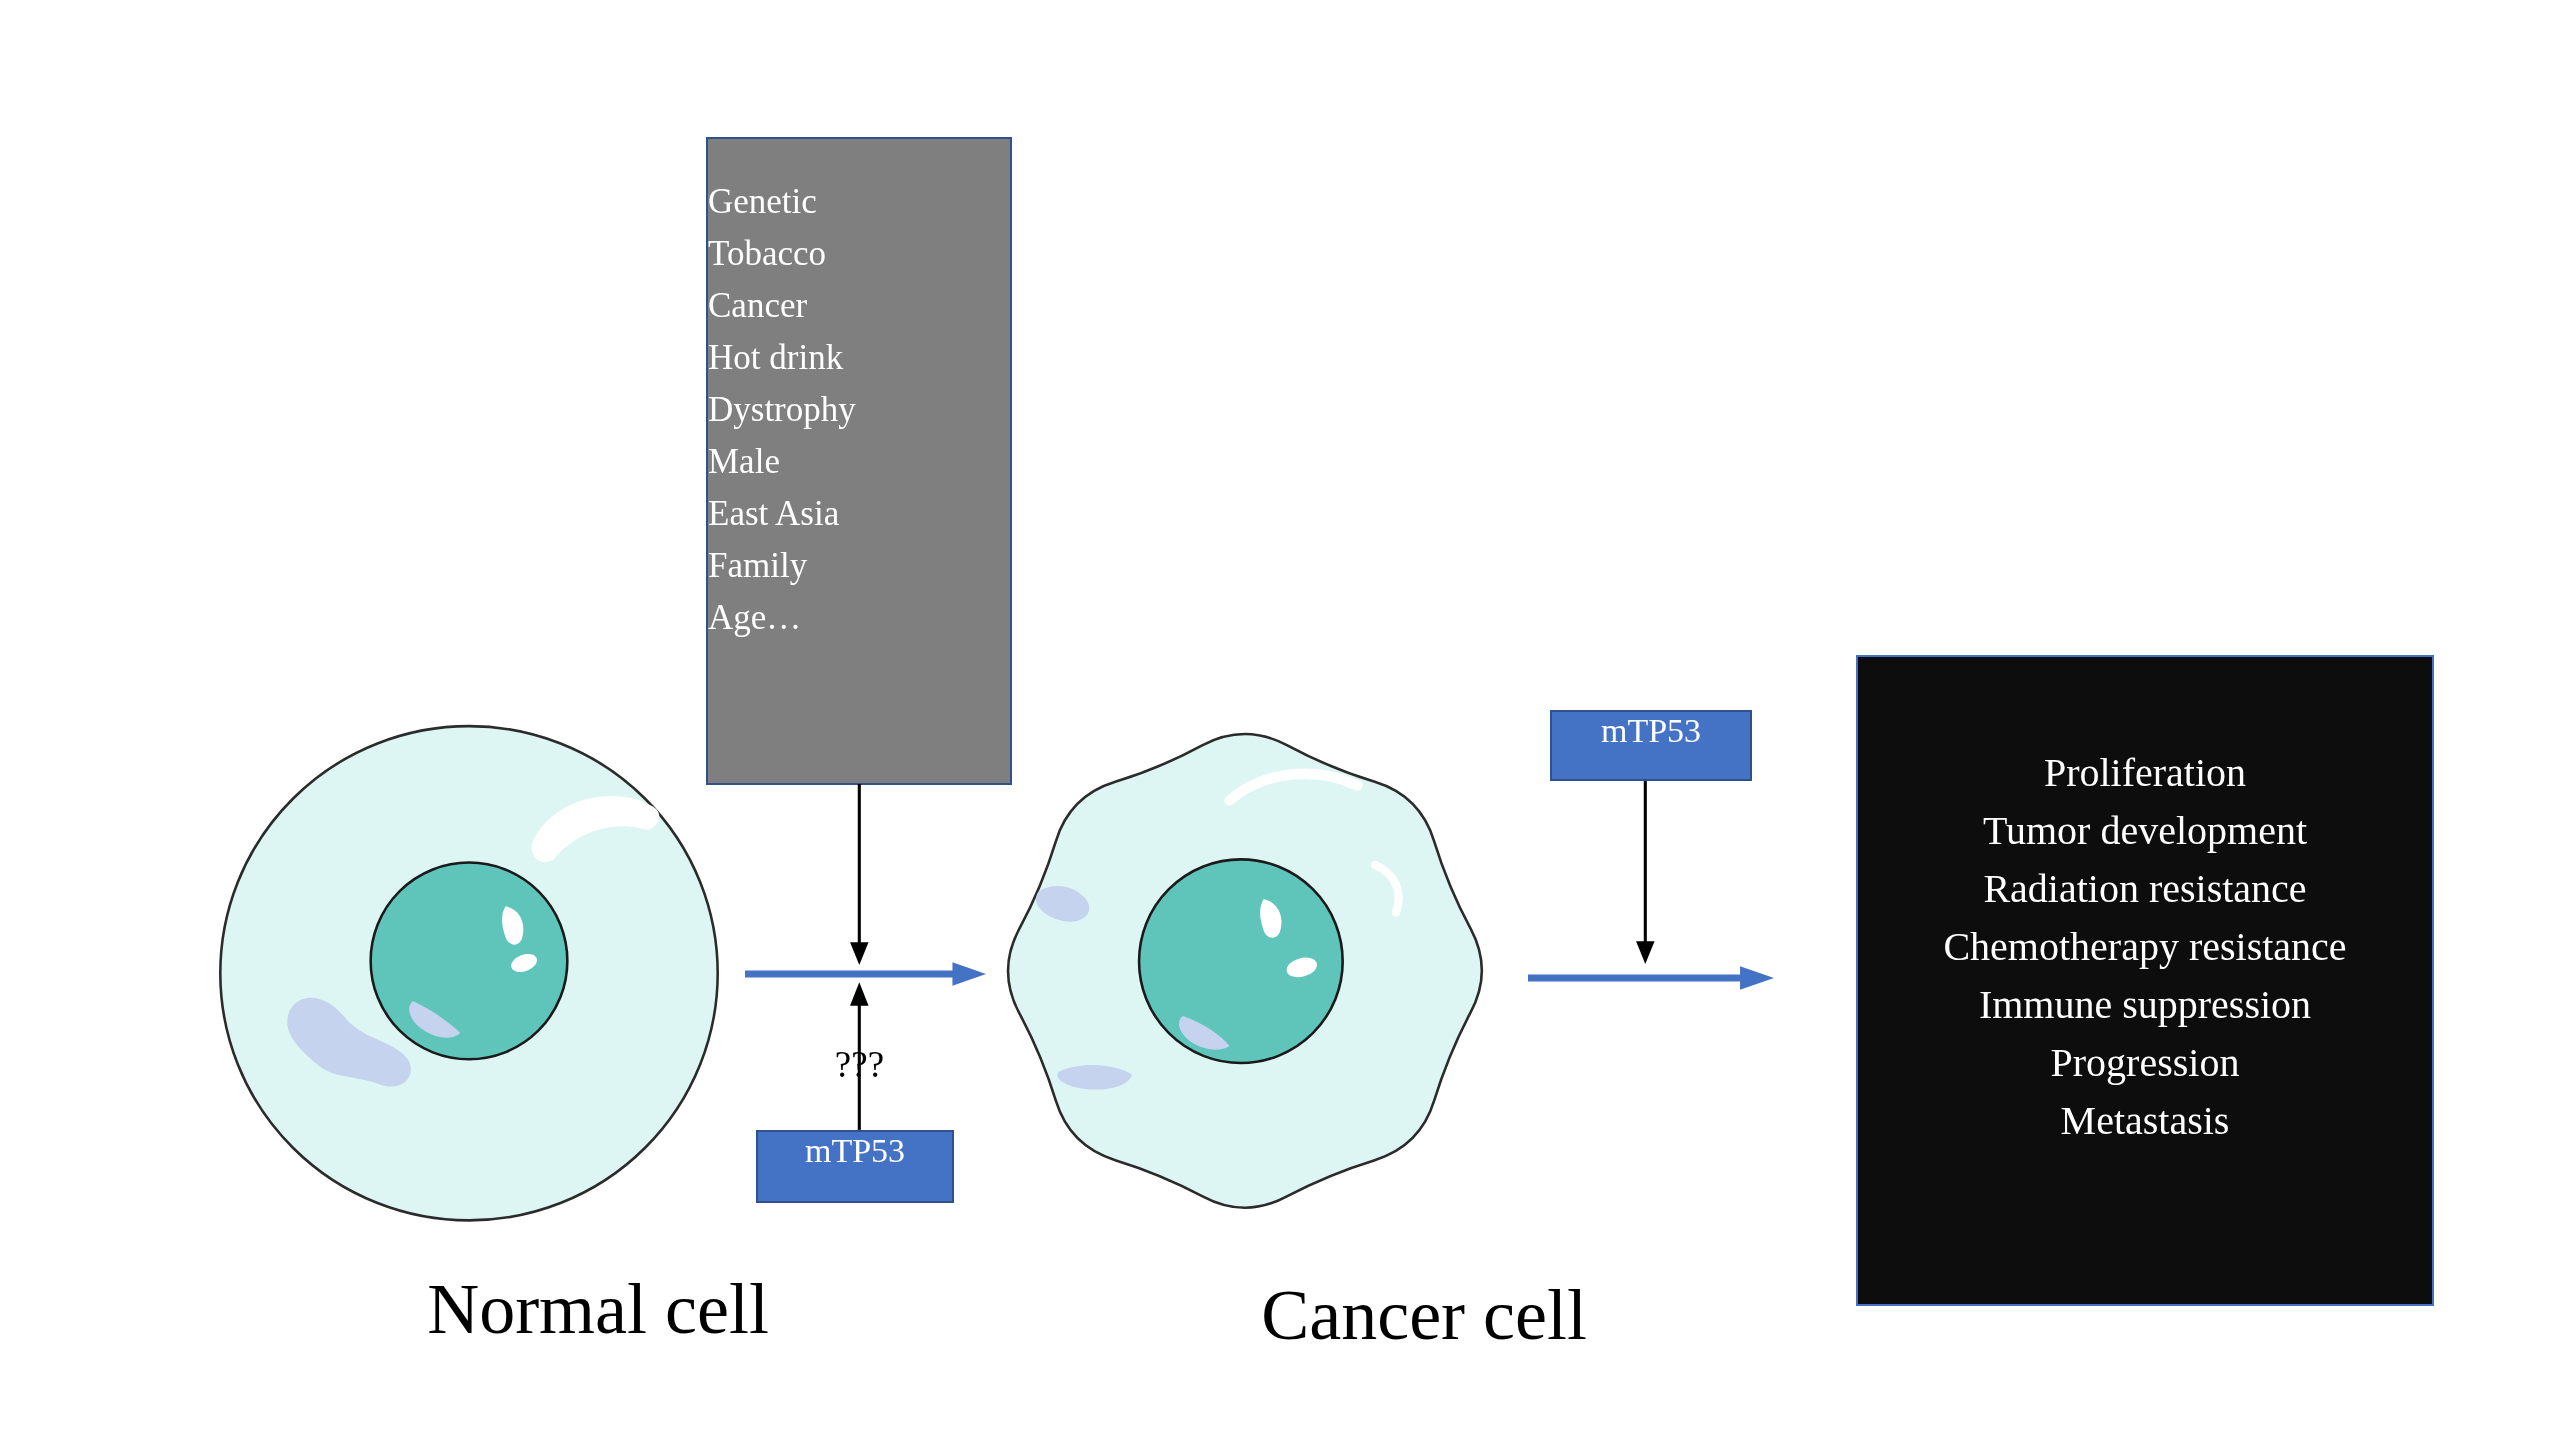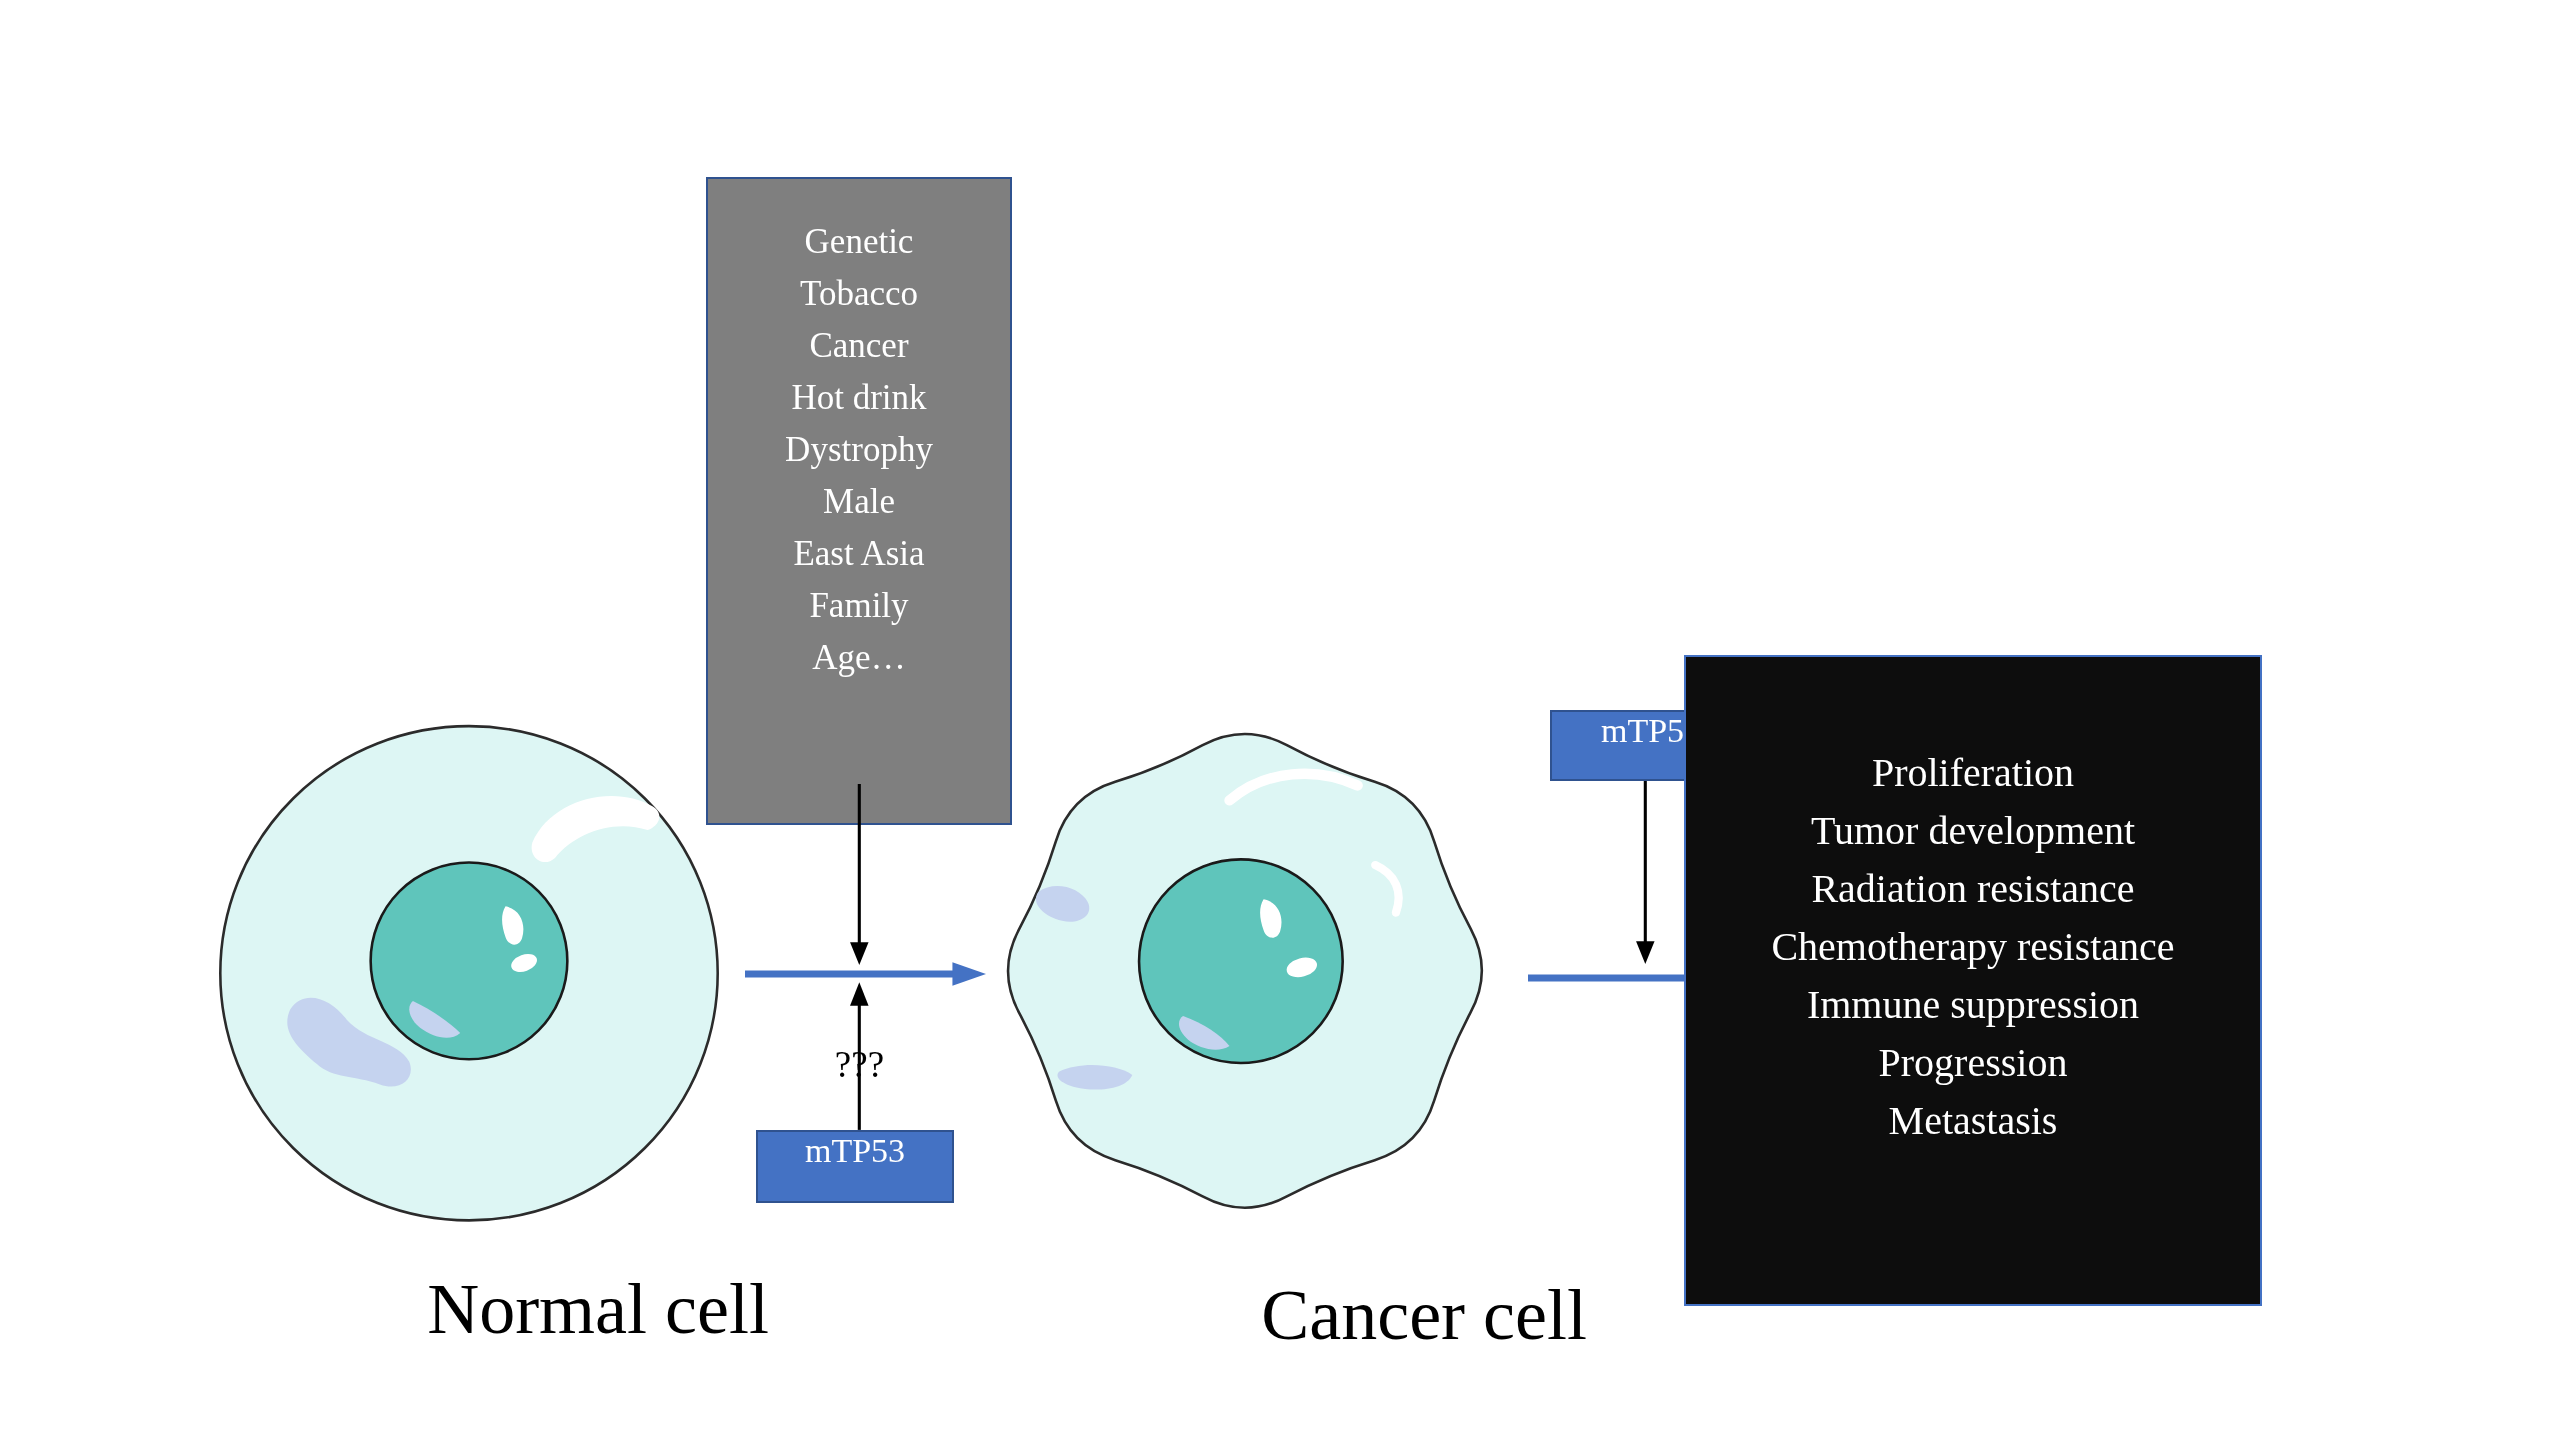--- a/index.html
+++ b/index.html
@@ -15,21 +15,21 @@
     --text-dark:#000000;
   }
   *{box-sizing:border-box;}
   body{margin:0;background:#ffffff;font-family:"Liberation Serif","DejaVu Serif",serif;}
   .canvas{position:relative;width:2576px;height:1449px;background:#ffffff;overflow:hidden;}
 
   
   .risk-box{
     position:absolute;left:706px;top:137px;width:306px;height:648px;
     background:var(--risk-box-bg);border:2.1px solid var(--accent-blue-dark);
-    color:var(--text-light);text-align:center;padding-top:37px;margin-top:40px;
+    color:var(--text-light);padding-top:37px;
   }
   .risk-line{font-size:35px;line-height:52px;white-space:nowrap;}
 
   
   .normal-cell-svg{position:absolute;left:214px;top:723px;width:510px;height:501px;overflow:visible;}
   .cancer-cell-svg{position:absolute;left:986px;top:710px;width:518px;height:522px;overflow:visible;}
 
   
   .cell-label{
     position:absolute;width:618px;text-align:right;color:var(--text-dark);
@@ -56,21 +56,21 @@
   .mtp53{
     position:absolute;display:flex;align-items:flex-start;justify-content:center;
     background:var(--accent-blue);border:2.1px solid var(--accent-blue-dark);
     color:var(--text-light);font-size:34px;white-space:nowrap;
   }
   .mtp53.box1{left:756px;top:1130px;width:198px;height:73px;}
   .mtp53.box2{left:1550px;top:710px;width:202px;height:71px;}
 
   
   .outcome-box{
-    position:absolute;left:1684px;top:655px;width:578px;height:651px;
+    position:absolute;left:1856px;top:655px;width:578px;height:651px;
     background:var(--outcome-box-bg);border:2.1px solid var(--accent-blue);
     color:var(--text-light);text-align:center;padding-top:87px;
   }
   .outcome-line{font-size:40px;line-height:58px;white-space:nowrap;}
 </style>
 </head>
 <body>
 
 <div class="canvas">
 

